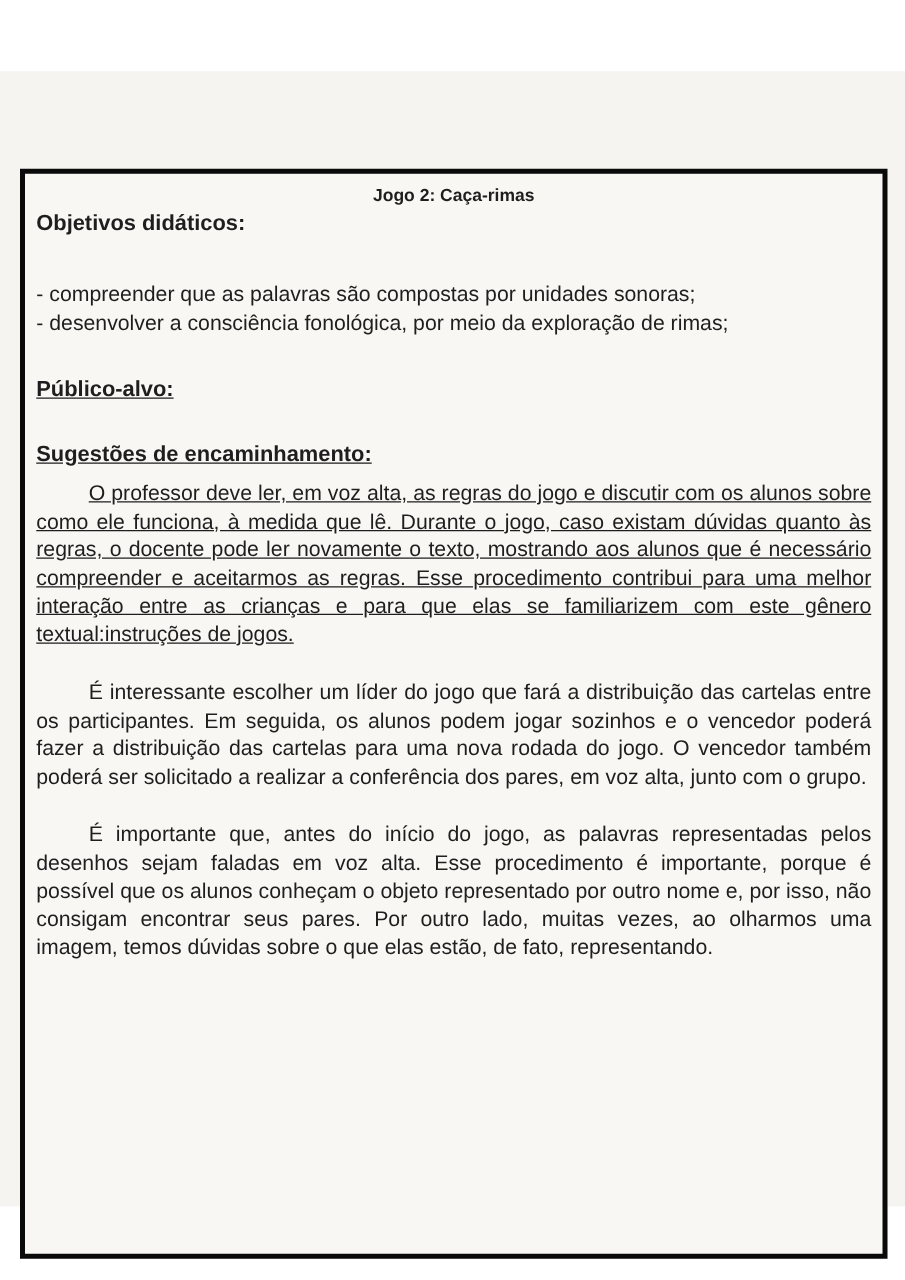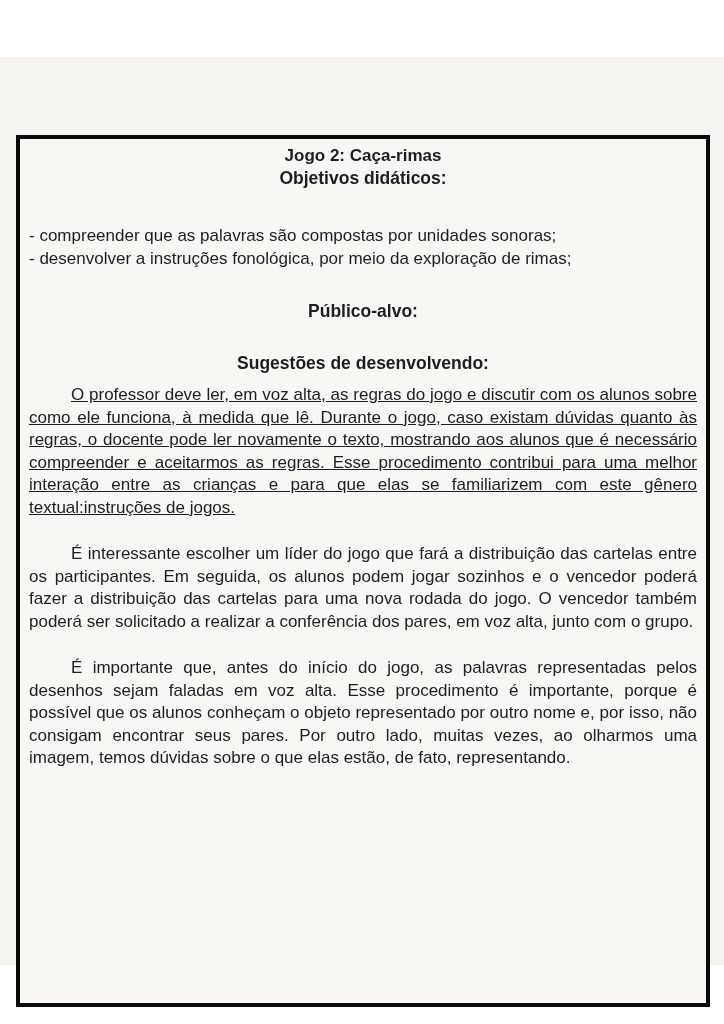--- a/index.html
+++ b/index.html
@@ -30,32 +30,32 @@
   .doc-box{
     position:absolute;
     left:16px;top:78px;
     width:694px;height:872px;
     border:4px solid var(--frame-border);
     background:var(--frame-bg);
     padding:6px 9px 6px 9px;
     overflow:hidden;
   }
   .doc-title{
-    font-size:17px;
+    font-size:14px;
     line-height:22px;
     font-weight:bold;
     text-align:center;
   }
   .section-heading{
     font-size:17.5px;
     line-height:22px;
     font-weight:bold;
-    text-align:center;
+    text-align:left;
   }
-  .section-heading.spaced{margin-top:30px;}
+  .section-heading.spaced{margin-top:30px;text-decoration:underline;}
   .bullets{margin-top:36px;}
   .bullet{
     font-size:17px;
     line-height:22.5px;
     text-align:justify;
   }
   .dash{color:var(--text);}
   .dash-red{color:var(--accent-dash);}
   .para{
     margin-top:24px;
@@ -72,27 +72,27 @@
 <div class="canvas">
   <div class="page-band">
     <div class="doc-box">
 
       <h1 class="doc-title">Jogo 2: Caça-rimas</h1>
 
       <h2 class="section-heading">Objetivos didáticos:</h2>
 
       <div class="bullets">
         <p class="bullet"><span class="dash">-</span> <span>compreender que as palavras são compostas por unidades sonoras;</span></p>
-        <p class="bullet"><span class="dash">-</span> <span>desenvolver a instruções fonológica, por meio da exploração de rimas;</span></p>
+        <p class="bullet"><span class="dash">-</span> <span>desenvolver a consciência fonológica, por meio da exploração de rimas;</span></p>
       </div>
 
       <h2 class="section-heading spaced">Público-alvo:</h2>
 
 
-      <h2 class="section-heading spaced">Sugestões de desenvolvendo:</h2>
+      <h2 class="section-heading spaced">Sugestões de encaminhamento:</h2>
 
       <p class="para tight">O professor deve ler, em voz alta, as regras do jogo e discutir com os alunos sobre como ele funciona, à medida que lê. Durante o jogo, caso existam dúvidas quanto às regras, o docente pode ler novamente o texto, mostrando aos alunos que é necessário compreender e aceitarmos as regras. Esse procedimento contribui para uma melhor interação entre as crianças e para que elas se familiarizem com este gênero textual:instruções de jogos.</p>
       <p class="para">É interessante escolher um líder do jogo que fará a distribuição das cartelas entre os participantes. Em seguida, os alunos podem jogar sozinhos e o vencedor poderá fazer a distribuição das cartelas para uma nova rodada do jogo. O vencedor também poderá ser solicitado a realizar a conferência dos pares, em voz alta, junto com o grupo.</p>
       <p class="para">É importante que, antes do início do jogo, as palavras representadas pelos desenhos sejam faladas em voz alta. Esse procedimento é importante, porque é possível que os alunos conheçam o objeto representado por outro nome e, por isso, não consigam encontrar seus pares. Por outro lado, muitas vezes, ao olharmos uma imagem, temos dúvidas sobre o que elas estão, de fato, representando.</p>
 
     </div>
   </div>
 </div>
 
 </body></html>

